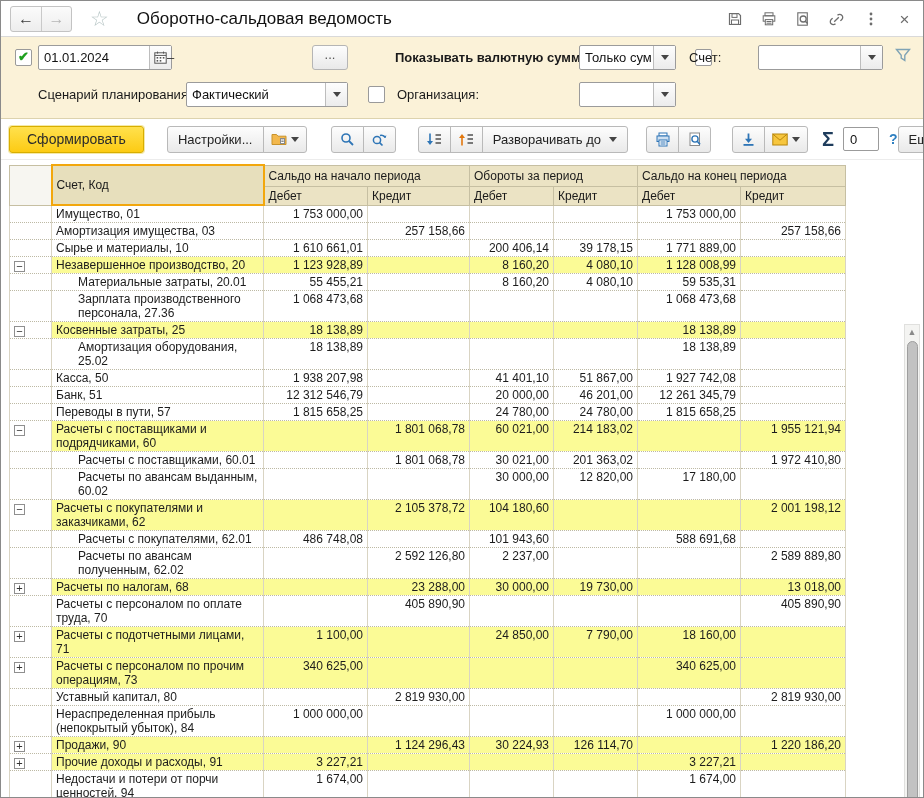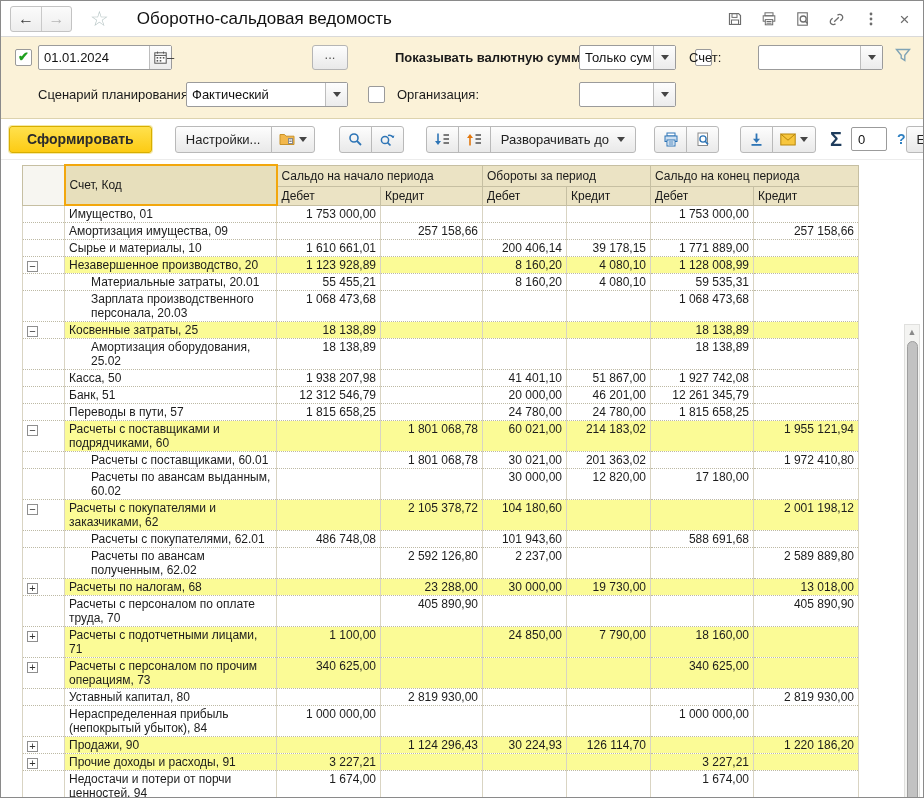--- a/index.html
+++ b/index.html
@@ -30,35 +30,35 @@
   .combo { position: absolute; display: flex; height: 25px; border: 1px solid #9b9b9b; background: #fff; border-radius: 2px; }
   .combo .val { flex: 1; font-size: 13px; color: #111; padding: 4px 4px 0 5px; overflow: hidden; white-space: nowrap; }
   .tri { width: 0; height: 0; border-left: 4px solid transparent; border-right: 4px solid transparent; border-top: 5px solid #444; }
   .dash { position: absolute; font-size: 13px; color: #333; }
   .mini-btn { position: absolute; width: 36px; height: 25px; border: 1px solid #b5b5b5; border-radius: 3px; background: linear-gradient(#fdfdfd,#e9e9e9); font-size: 13px; color: #555; text-align: center; line-height: 18px; }
   .funnel { position: absolute; }
 
   
   .toolbar { height: 41px; background: #fff; display: flex; align-items: center; border-bottom: 1px solid #ececec; }
   .btn { height: 27px; border: 1px solid #b9b9b9; background: linear-gradient(#fdfdfd,#e9e9e9); border-radius: 3px; font-size: 13px; color: #222; display: flex; align-items: center; justify-content: center; padding: 0 10px; white-space: nowrap; }
-  .btn-primary { margin-left: 8px; padding: 0 17px; font-size: 14px; font-weight: bold; color: #2b2b2b; background: linear-gradient(#ffe14d,#fccb14); border: 1px solid #d8ae00; box-shadow: 0 0 0 1px #f4e9a9; }
+  .btn-primary { margin-left: 8px; padding: 0 17px; font-size: 14px; font-weight: normal; color: #2b2b2b; background: linear-gradient(#ffe14d,#fccb14); border: 1px solid #d8ae00; box-shadow: 0 0 0 1px #f4e9a9; }
   .btn-group { display: flex; }
   .btn-group .btn { border-radius: 0; }
   .btn-group .btn:first-child { border-radius: 3px 0 0 3px; }
   .btn-group .btn:last-child { border-radius: 0 3px 3px 0; }
   .btn-group .btn + .btn { margin-left: -1px; }
   .icon-btn { width: 33px; padding: 0; }
   .icon-btn.wide { width: 44px; gap: 4px; }
   .sigma { margin-left: 14px; font-size: 20px; font-weight: bold; color: #1e3c5c; }
   .count-input { margin-left: 9px; width: 36px; height: 24px; border: 1px solid #9b9b9b; border-radius: 2px; font-family: "Liberation Sans", sans-serif; font-size: 13px; padding: 0 6px; color: #111; }
   .help { margin-left: 10px; color: #2d7fc1; font-size: 14px; font-weight: bold; }
   .more-btn { margin-left: auto; margin-right: 8px; }
 
   
-  .grid-area { position: absolute; left: 0; right: 0; top: 160px; bottom: 0; background: #fff; margin-left: 13px; }
+  .grid-area { position: absolute; left: 0; right: 0; top: 160px; bottom: 0; background: #fff; }
   table.grid { border-collapse: collapse; table-layout: fixed; position: absolute; left: 8px; top: 3px; font-size: 12px; }
   .grid th, .grid td { overflow: hidden; }
   .grid thead th { background: #EBE3C4; border: 1px solid #c6bfa2; font-weight: normal; text-align: left; color: #1a1a1a; padding: 2px 4px; font-size: 12px; }
   .grid thead th.corner { background: #f7f6f1; }
   .grid thead th.sel { border: 2px solid #F2A70D; background: #e7dfbc; }
   .grid thead tr:first-child th { height: 21px; }
   .grid thead tr:last-child th { height: 17px; }
   .grid td { border-right: 1px solid #d9d4c3; border-bottom: 1px dotted #bdb9a4; padding: 1px 3px; color: #1c1c1c; line-height: 14px; vertical-align: top; }
   .grid td.exp-cell { border-left: 1px solid #d9d4c3; background: #fff; vertical-align: top; padding: 2px 0 0 4px; }
   .grid td.name-cell { padding-left: 4px; }
@@ -325,21 +325,21 @@
             <td class="name-cell">Имущество, 01</td>
             <td class="num-cell">1 753 000,00</td>
             <td class="num-cell"></td>
             <td class="num-cell"></td>
             <td class="num-cell"></td>
             <td class="num-cell">1 753 000,00</td>
             <td class="num-cell"></td>
           </tr>
           <tr>
             <td class="exp-cell"></td>
-            <td class="name-cell">Амортизация имущества, 09</td>
+            <td class="name-cell">Амортизация имущества, 03</td>
             <td class="num-cell"></td>
             <td class="num-cell">257 158,66</td>
             <td class="num-cell"></td>
             <td class="num-cell"></td>
             <td class="num-cell"></td>
             <td class="num-cell">257 158,66</td>
           </tr>
           <tr>
             <td class="exp-cell"></td>
             <td class="name-cell">Сырье и материалы, 10</td>
@@ -365,21 +365,21 @@
             <td class="name-cell child">Материальные затраты, 20.01</td>
             <td class="num-cell">55 455,21</td>
             <td class="num-cell"></td>
             <td class="num-cell">8 160,20</td>
             <td class="num-cell">4 080,10</td>
             <td class="num-cell">59 535,31</td>
             <td class="num-cell"></td>
           </tr>
           <tr>
             <td class="exp-cell"></td>
-            <td class="name-cell child">Зарплата производственного персонала, 20.03</td>
+            <td class="name-cell child">Зарплата производственного персонала, 27.36</td>
             <td class="num-cell">1 068 473,68</td>
             <td class="num-cell"></td>
             <td class="num-cell"></td>
             <td class="num-cell"></td>
             <td class="num-cell">1 068 473,68</td>
             <td class="num-cell"></td>
           </tr>
           <tr>
             <td class="exp-cell"><span class="expbox">−</span></td>
             <td class="name-cell grp">Косвенные затраты, 25</td>

